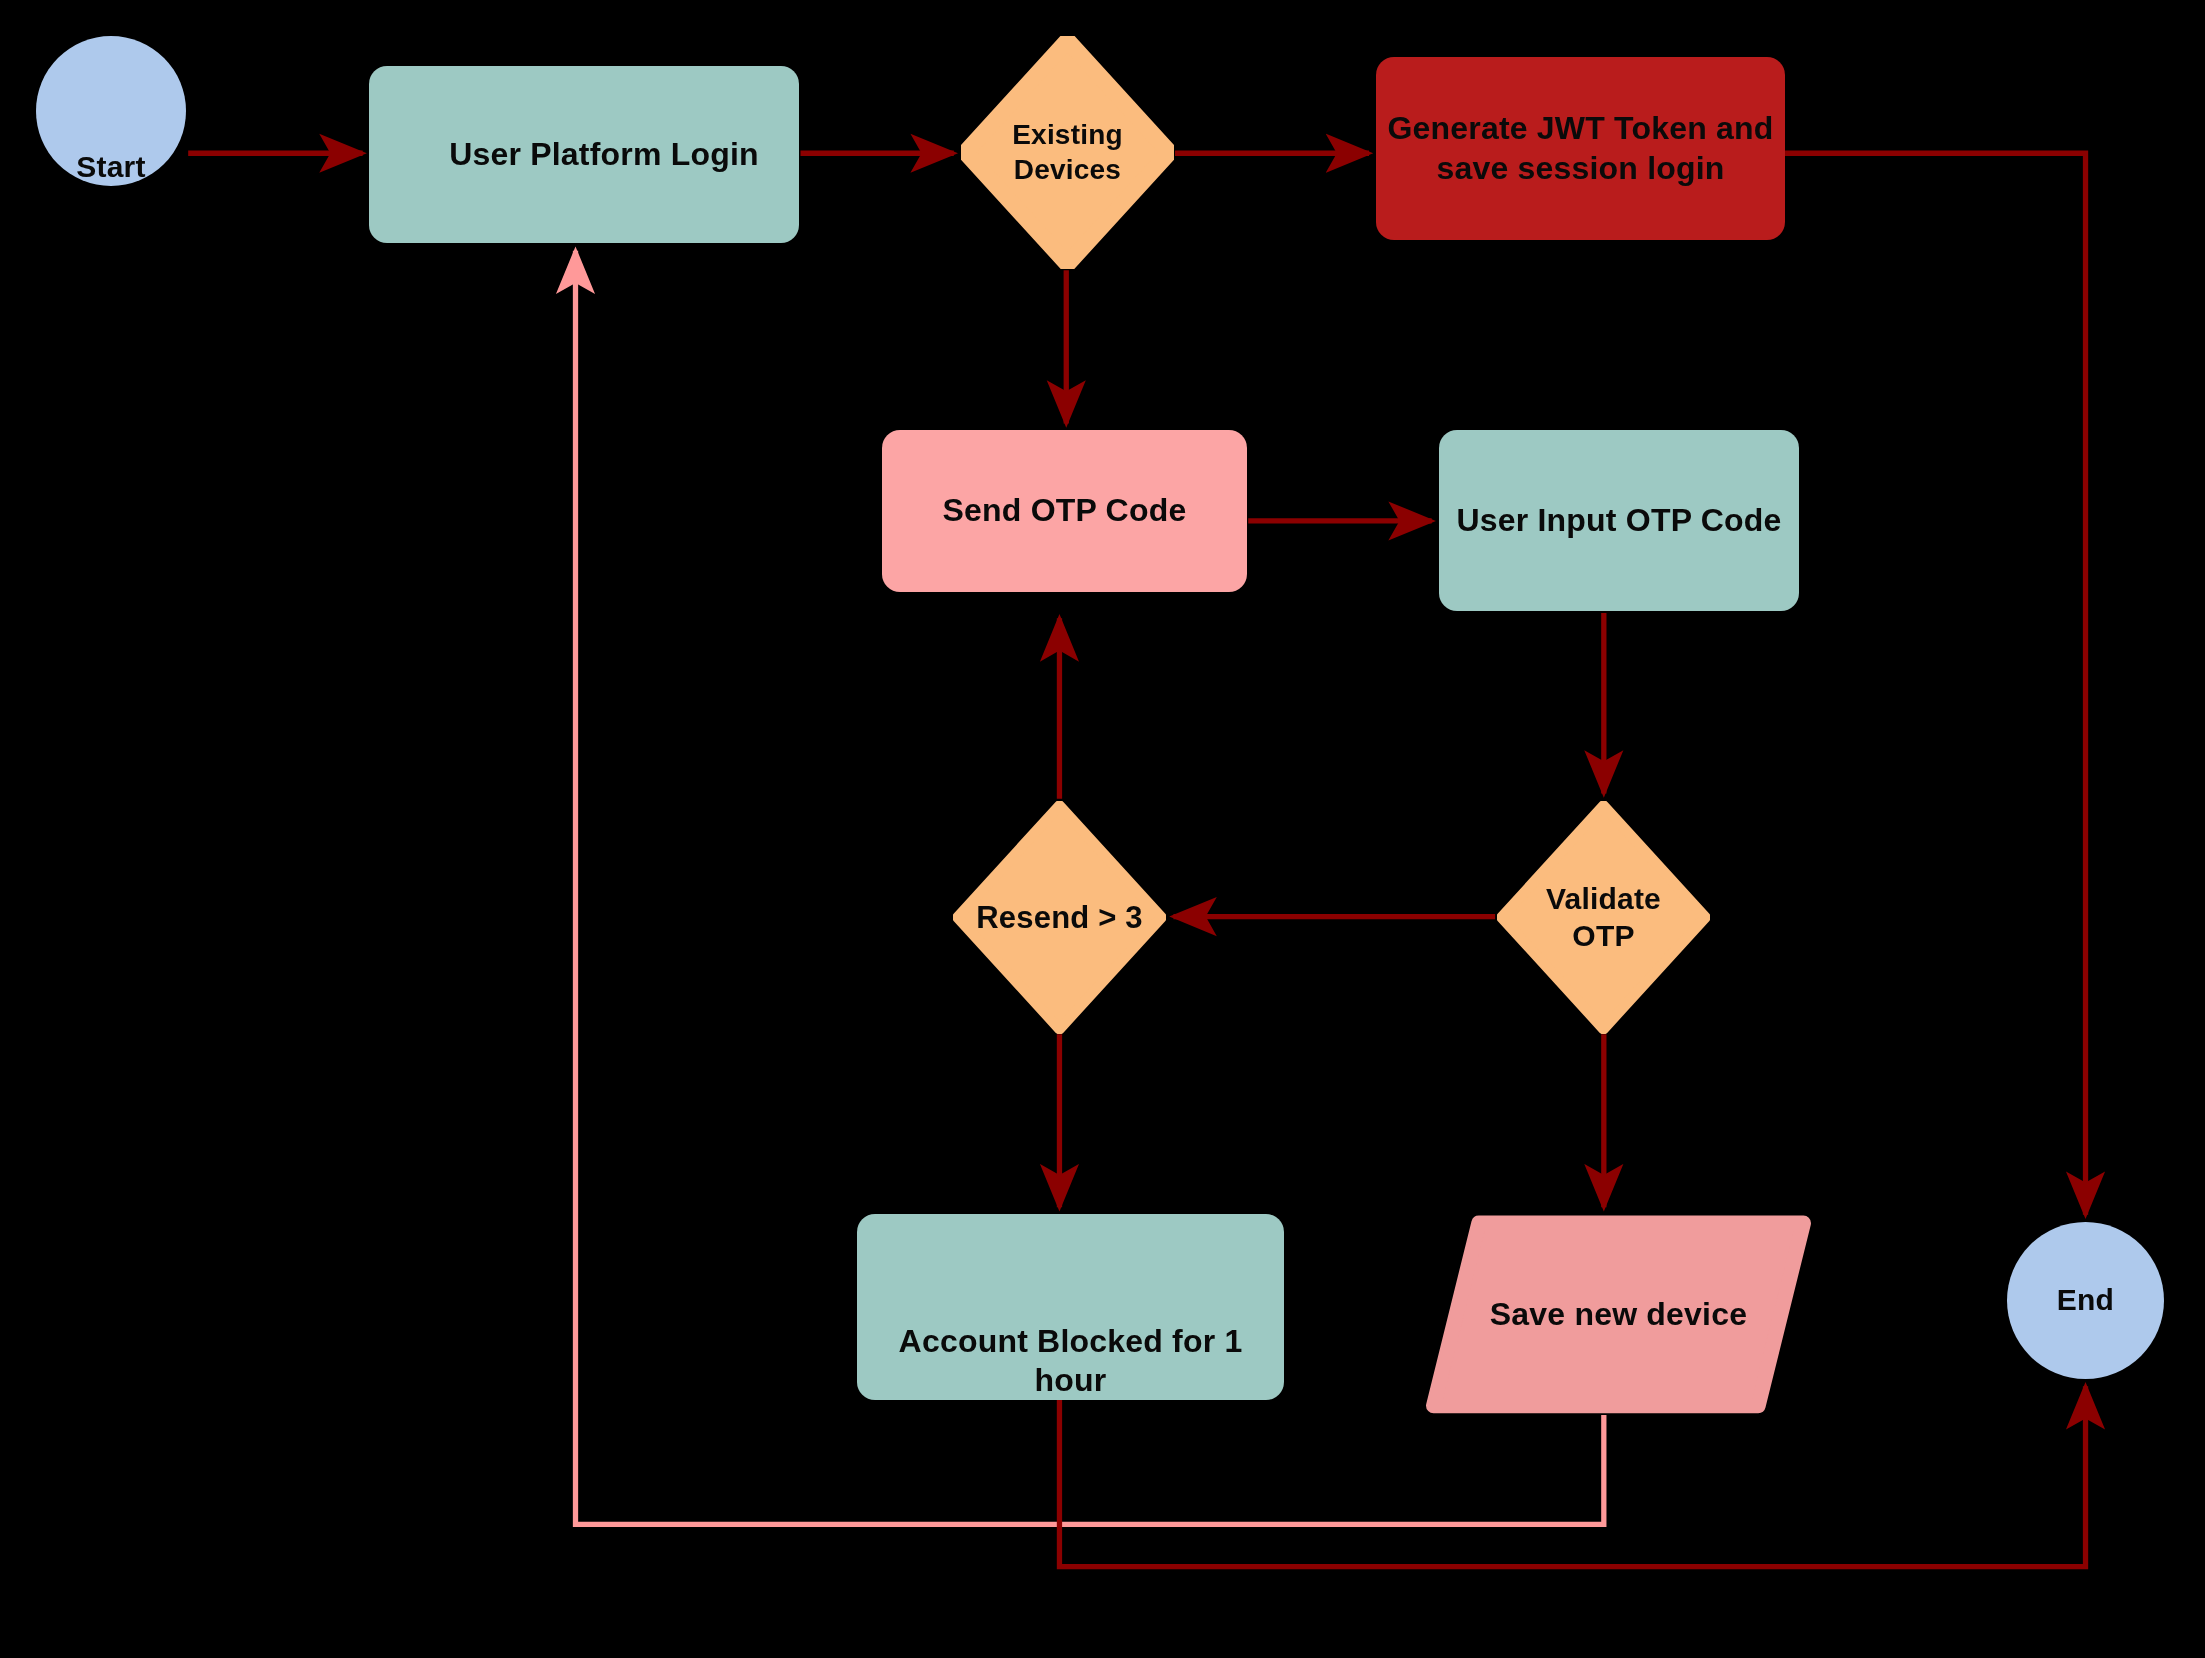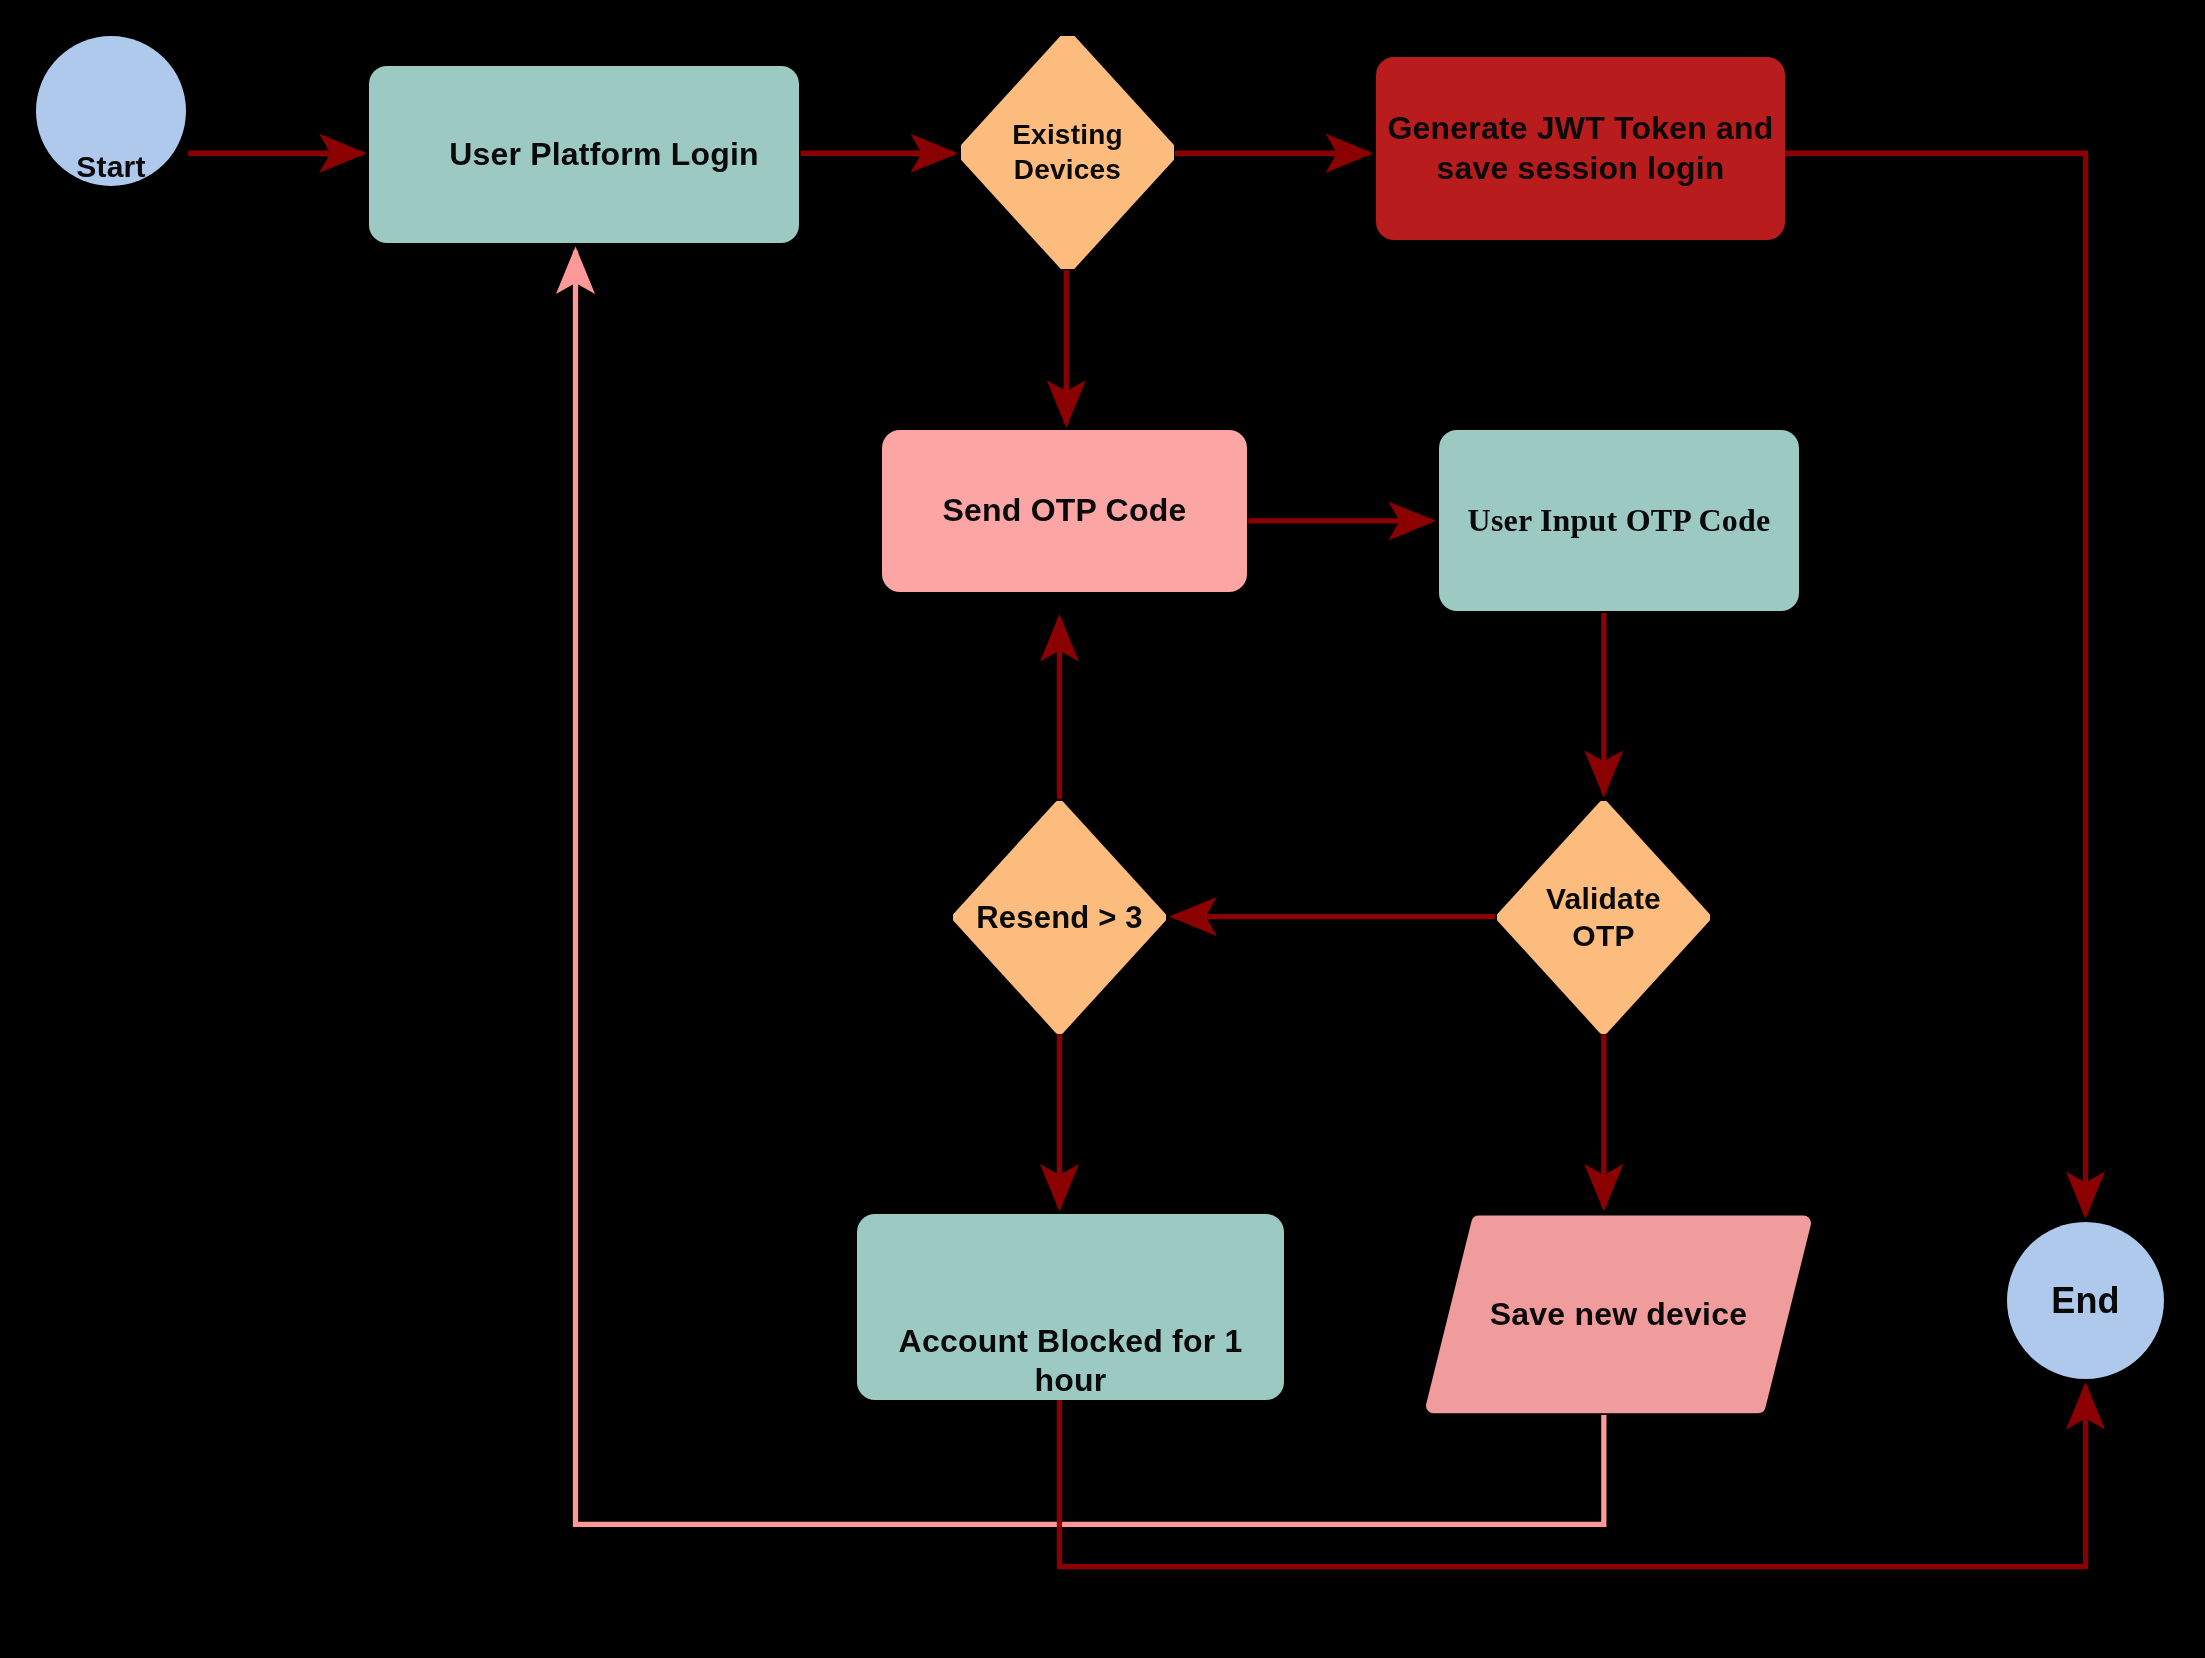--- a/index.html
+++ b/index.html
@@ -132,21 +132,21 @@
 
   <div class="node shape-rounded-rect" style="left:1376px; top:57px; width:409px; height:183px; background:#b91c1c; font-size:32px;">
     <span class="label">Generate JWT Token and
 save session login</span>
   </div>
 
   <div class="node shape-rounded-rect" style="left:882px; top:430px; width:365px; height:162px; background:#fca5a5; font-size:32px;text-align:right;">
     <span class="label">Send OTP Code</span>
   </div>
 
-  <div class="node shape-rounded-rect" style="left:1439px; top:430px; width:360px; height:181px; background:#9DC9C3; font-size:32px;font-family:Liberation Serif, serif;">
+  <div class="node shape-rounded-rect" style="left:1439px; top:430px; width:360px; height:181px; background:#9DC9C3; font-size:32px;">
     <span class="label">User Input OTP Code</span>
   </div>
 
   <div class="node shape-diamond-wrap" style="left:953px; top:801px; width:213px; height:233px; font-size:31px;">
     <svg class="shape-diamond-bg" viewBox="0 0 282 308" preserveAspectRatio="none">
       <path d="M141,6 L276,154 L141,302 L6,154 Z" fill="#FBBC7E" stroke="#FBBC7E" stroke-width="14" stroke-linejoin="round"></path>
     </svg>
     <span class="label">Resend &gt; 3</span>
   </div>
 
@@ -162,18 +162,18 @@
     <span class="label">Account Blocked for 1 hour</span>
   </div>
 
   <div class="node shape-parallelogram-wrap" style="left:1426px; top:1214px; width:385px; height:201px; font-size:32px;">
     <svg class="shape-parallelogram-bg" viewBox="0 0 510 266" preserveAspectRatio="none">
       <path d="M70,12 L500,12 L440,254 L10,254 Z" fill="#F09C9C" stroke="#F09C9C" stroke-width="20" stroke-linejoin="round"></path>
     </svg>
     <span class="label">Save new device</span>
   </div>
 
-  <div class="node shape-circle" style="left:2007px; top:1222px; width:157px; height:157px; background:#AEC9EC; font-size:36px;">
+  <div class="node shape-circle" style="left:2007px; top:1222px; width:157px; height:157px; background:#AEC9EC; font-size:30px;">
     <span class="label">End</span>
   </div>
 
 </div>
 
 
 </body></html>

